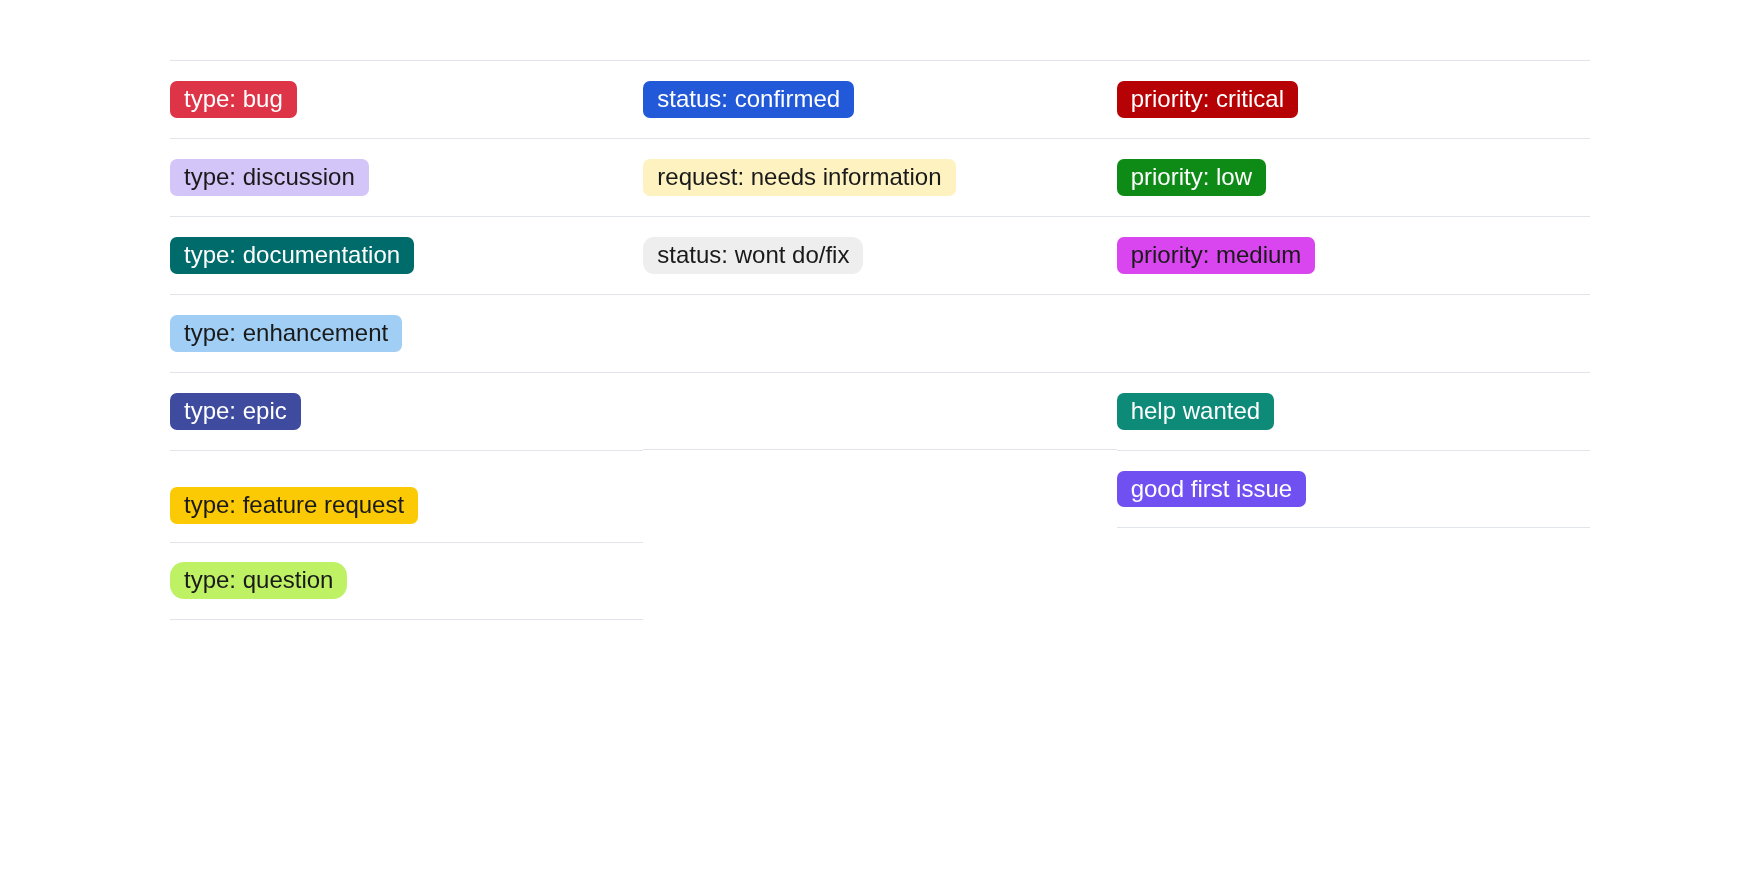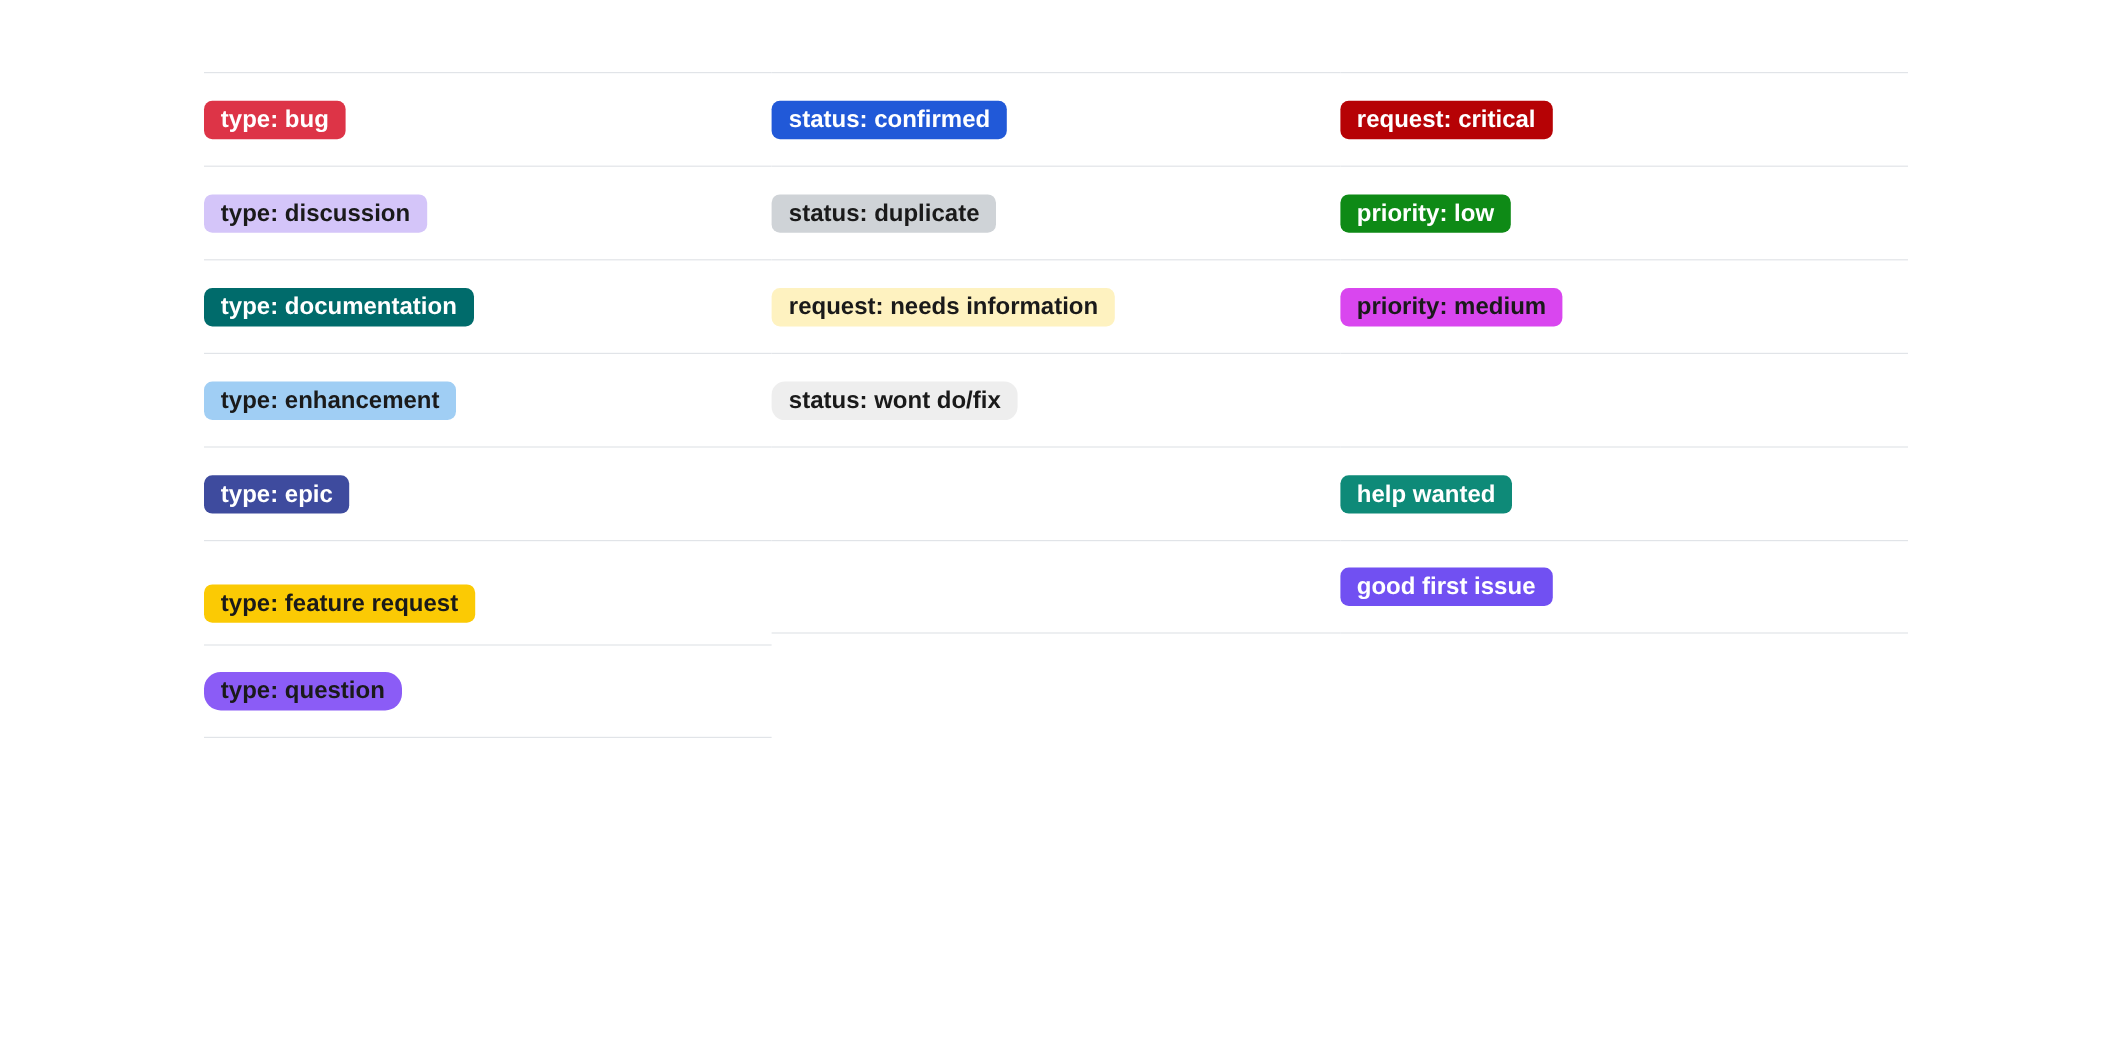--- a/index.html
+++ b/index.html
@@ -24,22 +24,22 @@
       align-items: center;
       min-height: 78px;
     }
     .label-column .label-row:last-child {
       border-bottom: 1px solid #e1e4e8;
     }
     .label {
       display: inline-block;
       padding: 4px 14px;
       border-radius: 7px;
-      font-weight: 700;
-      font-size: 20px;
+      font-weight: 400;
+      font-size: 24px;
       line-height: 1.2;
       white-space: nowrap;
     }
   </style>
 </head>
 <body>
 
 <div class="label-grid">
     <div class="label-column">
       <div class="label-row">
@@ -54,42 +54,39 @@
       <div class="label-row">
         <span class="label" style="background: rgb(160, 206, 244); color: rgb(26, 26, 26);">type: enhancement</span>
       </div>
       <div class="label-row">
         <span class="label" style="background: rgb(62, 75, 158); color: rgb(255, 255, 255);">type: epic</span>
       </div>
       <div class="label-row">
         <span class="label" style="background: rgb(251, 202, 4); color: rgb(26, 26, 26); margin-top: 18px;">type: feature request</span>
       </div>
       <div class="label-row">
-        <span class="label" style="background: #8b5cf6; color: rgb(26, 26, 26); border-radius: 14px;">type: question</span>
+        <span class="label" style="background: #bef264; color: rgb(26, 26, 26); border-radius: 14px;">type: question</span>
       </div>
     </div>
     <div class="label-column">
       <div class="label-row">
         <span class="label" style="background: rgb(33, 89, 216); color: rgb(255, 255, 255);">status: confirmed</span>
-      </div>
-      <div class="label-row">
-        <span class="label" style="background: rgb(207, 211, 215); color: rgb(26, 26, 26);">status: duplicate</span>
       </div>
       <div class="label-row">
         <span class="label" style="background: rgb(254, 242, 192); color: rgb(26, 26, 26);">request: needs information</span>
       </div>
       <div class="label-row">
         <span class="label" style="background: rgb(238, 238, 238); color: rgb(26, 26, 26); border-radius: 11px;">status: wont do/fix</span>
       </div>
       <div class="label-row"></div>
       <div class="label-row"></div>
     </div>
     <div class="label-column">
       <div class="label-row">
-        <span class="label" style="background: rgb(182, 2, 5); color: rgb(255, 255, 255);">request: critical</span>
+        <span class="label" style="background: rgb(182, 2, 5); color: rgb(255, 255, 255);">priority: critical</span>
       </div>
       <div class="label-row">
         <span class="label" style="background: rgb(14, 138, 22); color: rgb(255, 255, 255);">priority: low</span>
       </div>
       <div class="label-row">
         <span class="label" style="background: #d946ef; color: rgb(26, 26, 26);">priority: medium</span>
       </div>
       <div class="label-row"></div>
       <div class="label-row">
         <span class="label" style="background: rgb(14, 138, 120); color: rgb(255, 255, 255);">help wanted</span>

